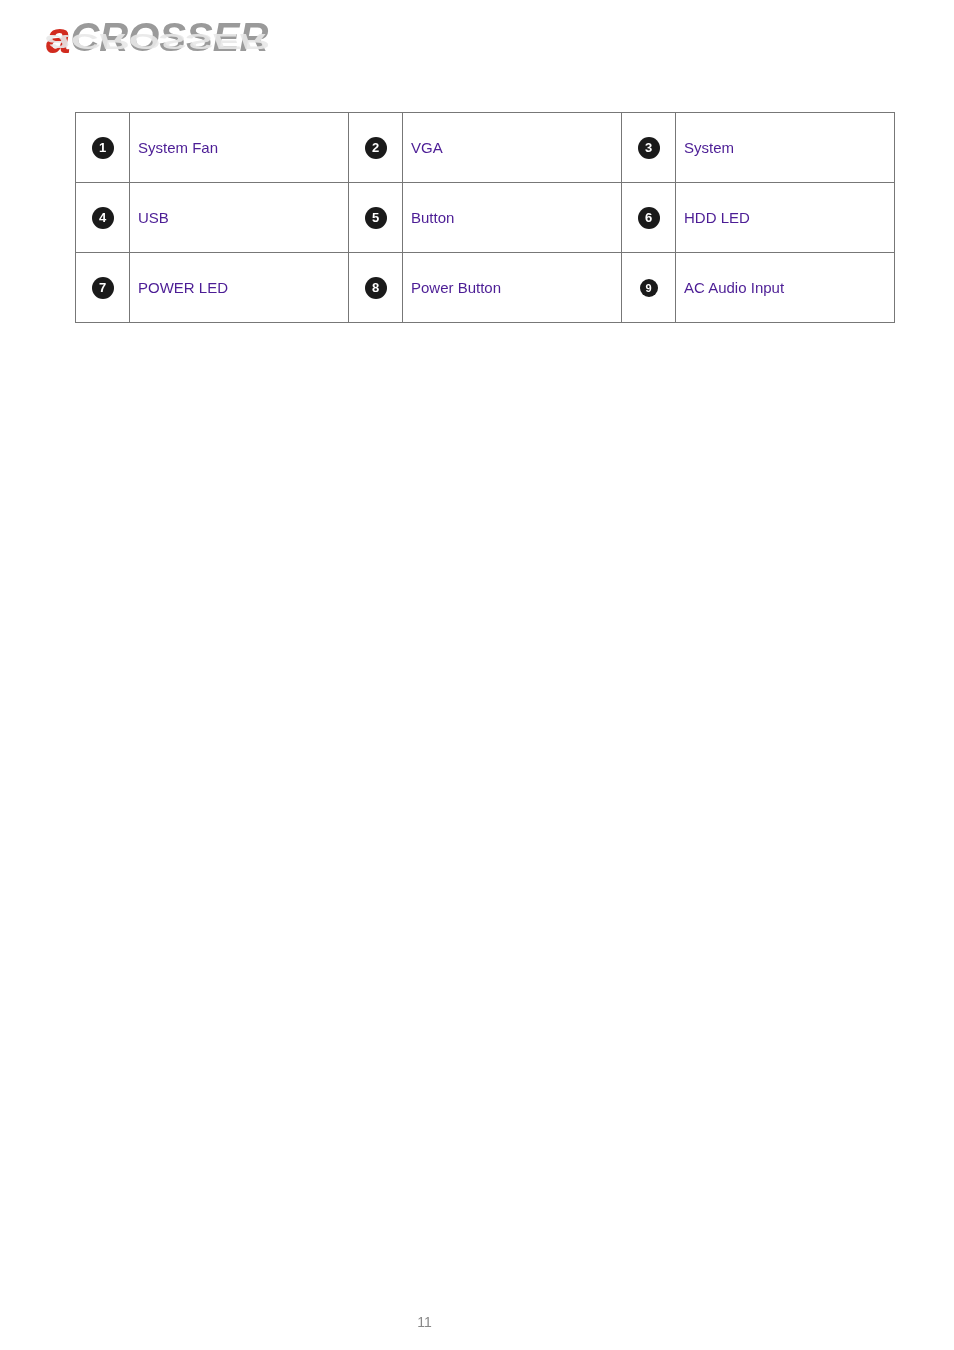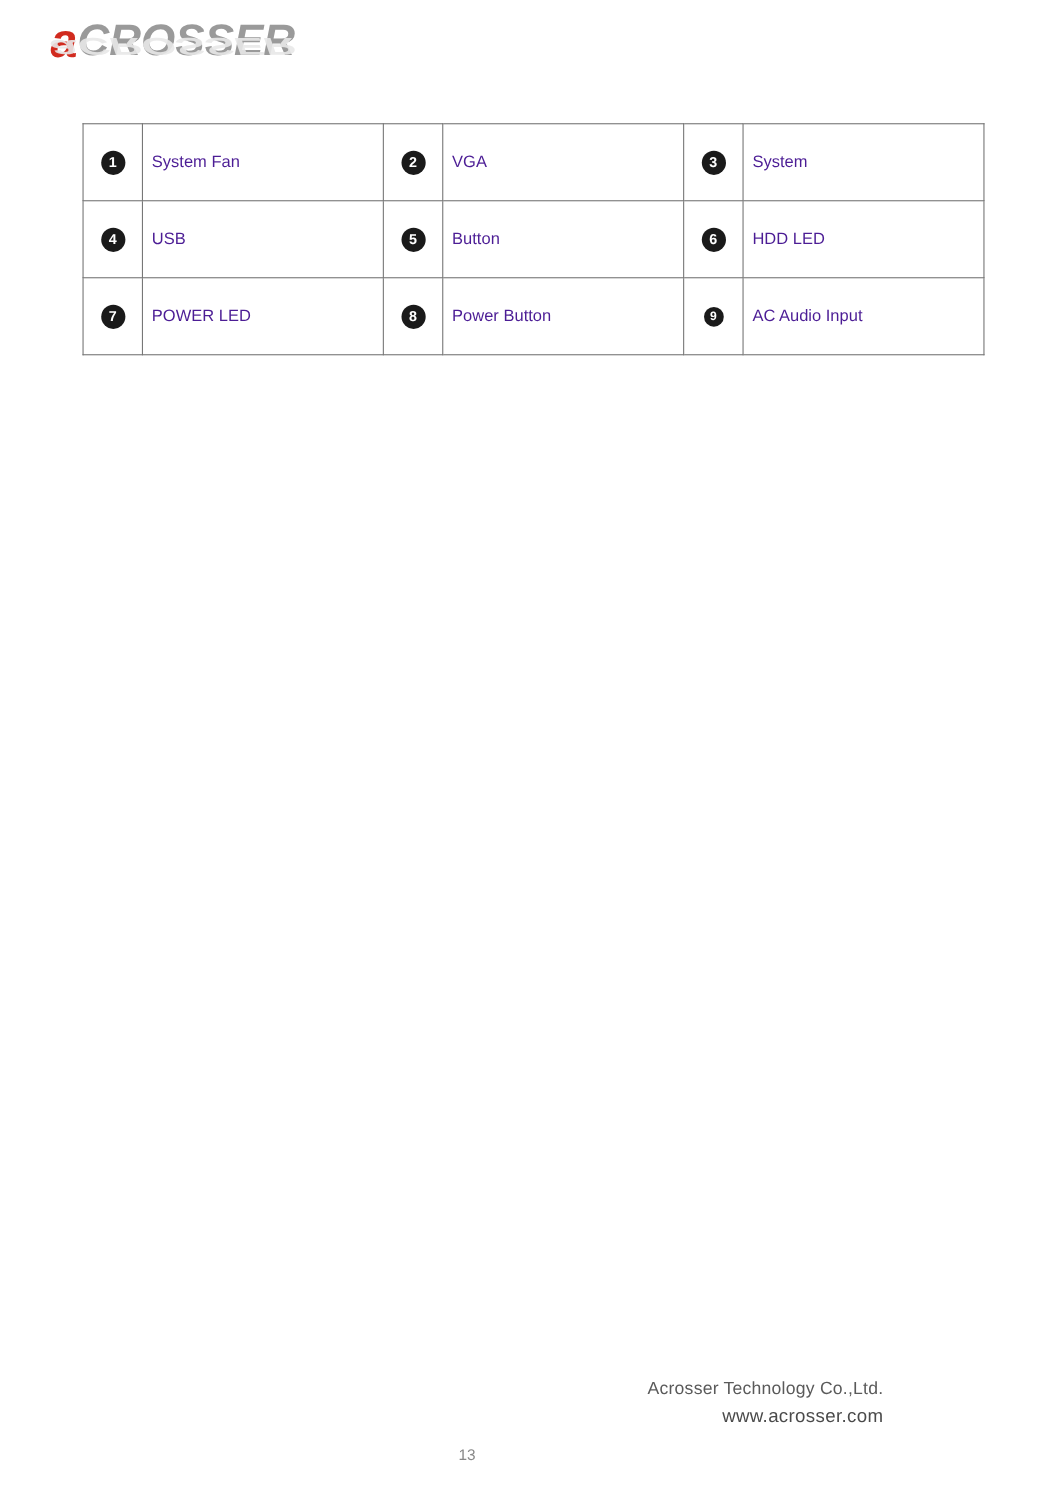--- a/index.html
+++ b/index.html
@@ -83,20 +83,16 @@
           <td class="label"><span class="label-text">POWER LED</span></td>
           <td class="num"><span class="badge">8</span></td>
           <td class="label"><span class="label-text">Power Button</span></td>
           <td class="num"><span class="badge sm">9</span></td>
           <td class="label"><span class="label-text">AC Audio Input</span></td>
         </tr>
       </tbody>
     </table>
   </div>
 
-  <div class="footer">
-    <div class="footer-line1">Acrosser Technology Co.,Ltd.</div>
-    <div class="footer-line2">www.acrosser.com</div>
-  </div>
 
-  <div class="page-num">13</div>
+  <div class="page-num">11</div>
 
 </div>
 
 </body></html>

